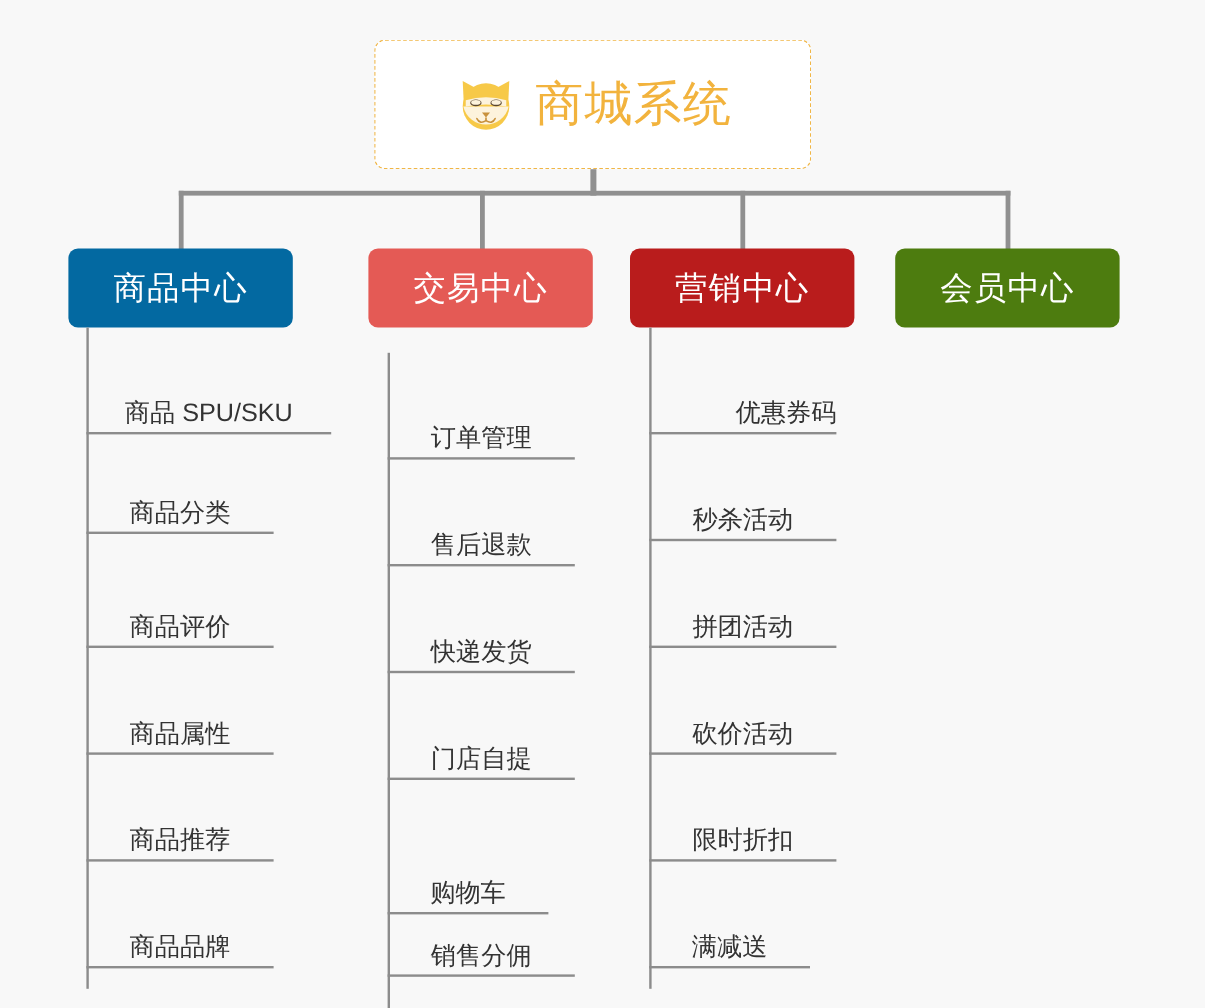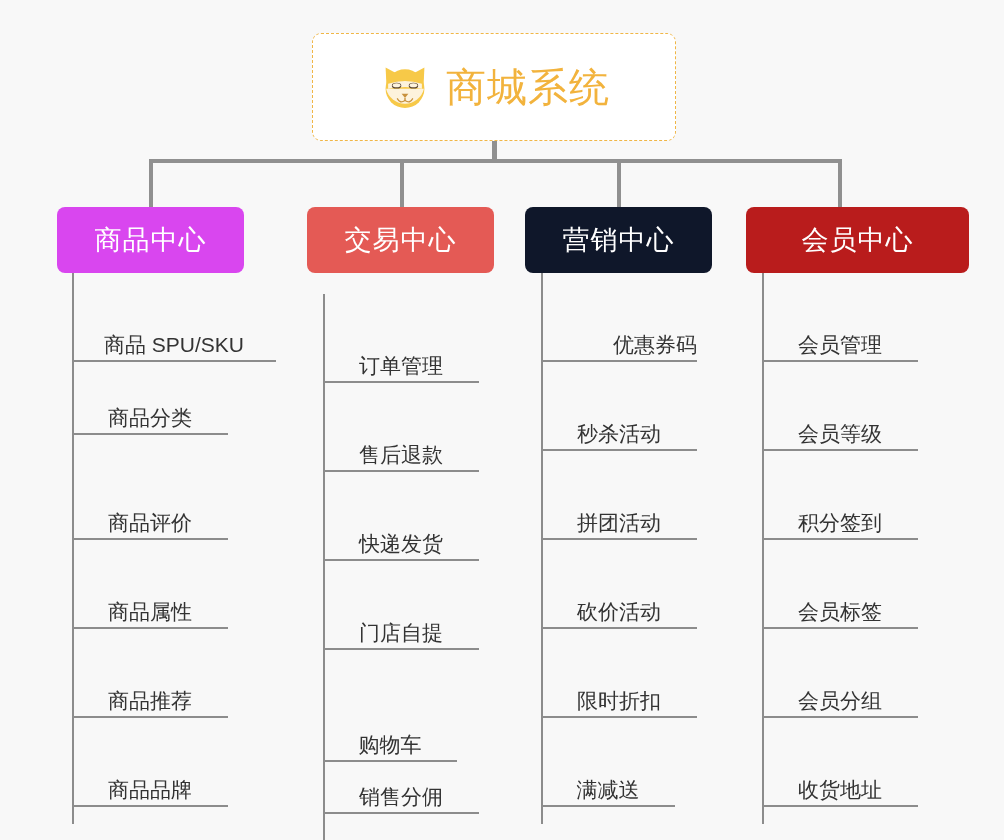--- a/index.html
+++ b/index.html
@@ -32,20 +32,21 @@
     width: 364px;
     height: 108px;
     box-sizing: border-box;
     background: #ffffff;
     border: 1.5px dashed #f0b646;
     border-radius: 9px;
     display: flex;
     align-items: center;
     justify-content: center;
     gap: 14px;
+    font-family: Liberation Serif, serif;
   }
   .root-label {
     color: #f2b33d;
     font-size: 40px;
     line-height: 1;
     letter-spacing: 1px;
     white-space: nowrap;
   }
   .dog-icon {
     width: 54px;
@@ -140,29 +141,29 @@
     <span class="root-label" style="color: rgb(242, 179, 61);">商城系统</span>
   </div>
 
   <div class="conn conn-v" style="left: 492px; top: 141px; width: 5px; height: 22px; background: rgb(144, 144, 144);"></div>
   <div class="conn conn-h" style="left: 149px; top: 159px; width: 693px; height: 4px; background: rgb(144, 144, 144);"></div>
   <div class="conn conn-v" style="left: 149px; top: 159px; width: 4px; height: 50px; background: rgb(144, 144, 144);"></div>
   <div class="conn conn-v" style="left: 400px; top: 159px; width: 4px; height: 50px; background: rgb(144, 144, 144);"></div>
   <div class="conn conn-v" style="left: 617px; top: 159px; width: 4px; height: 50px; background: rgb(144, 144, 144);"></div>
   <div class="conn conn-v" style="left: 838px; top: 159px; width: 4px; height: 50px; background: rgb(144, 144, 144);"></div>
 
-  <div class="category" style="left: 57px; width: 187px; background: #d946ef;">
+  <div class="category" style="left: 57px; width: 187px; background: #0369a1;">
     <span class="category-label" style="color: rgb(255, 255, 255);">商品中心</span>
   </div>
   <div class="branch" style="left:72px; width:210px; height:553px;">
     <div class="branch-trunk" style="height:551px;"></div>
     <div class="leaf" style="left:0; top:0px;   width:204px; height:89px;">
         <span class="leaf-label">商品 SPU/SKU</span>
       </div>
-    <div class="leaf" style="left:0; top:89px;  width:156px; height:73px;">
+    <div class="leaf" style="left:0; top:99px;  width:156px; height:73px;">
         <span class="leaf-label">商品分类</span>
       </div>
     <div class="leaf" style="left:0; top:178px; width:156px; height:89px;">
         <span class="leaf-label">商品评价</span>
       </div>
     <div class="leaf" style="left:0; top:267px; width:156px; height:89px;">
         <span class="leaf-label">商品属性</span>
       </div>
     <div class="leaf" style="left:0; top:356px; width:156px; height:89px;">
         <span class="leaf-label">商品推荐</span>
@@ -190,21 +191,21 @@
         <span class="leaf-label">门店自提</span>
       </div>
     <div class="leaf" style="left:0; top:356px; width:134px; height:112px;">
         <span class="leaf-label">购物车</span>
       </div>
     <div class="leaf" style="left:0; top:445px; width:156px; height:75px;">
         <span class="leaf-label">销售分佣</span>
       </div>
   </div>
 
-  <div class="category" style="left: 525px; width: 187px; background: #0f172a;">
+  <div class="category" style="left: 525px; width: 187px; background: #b91c1c;">
     <span class="category-label" style="color: rgb(255, 255, 255);">营销中心</span>
   </div>
   <div class="branch" style="left:541px; width:210px; height:553px;">
     <div class="branch-trunk" style="height:551px;"></div>
     <div class="leaf" style="left:0; top:0px;   width:156px; height:89px;justify-content:flex-end;">
         <span class="leaf-label">优惠券码</span>
       </div>
     <div class="leaf" style="left:0; top:89px;  width:156px; height:89px;">
         <span class="leaf-label">秒杀活动</span>
       </div>
@@ -215,38 +216,17 @@
         <span class="leaf-label">砍价活动</span>
       </div>
     <div class="leaf" style="left:0; top:356px; width:156px; height:89px;">
         <span class="leaf-label">限时折扣</span>
       </div>
     <div class="leaf" style="left:0; top:445px; width:134px; height:89px;">
         <span class="leaf-label">满减送</span>
       </div>
   </div>
 
-  <div class="category" style="left: 746px; width: 223px; background: #b91c1c;">
+  <div class="category" style="left: 746px; width: 187px; background: #4d7c0f;">
     <span class="category-label" style="color: rgb(255, 255, 255);">会员中心</span>
   </div>
-  <div class="branch" style="left:762px; width:210px; height:553px;">
-    <div class="branch-trunk" style="height:551px;"></div>
-    <div class="leaf" style="left:0; top:0px;   width:156px; height:89px;">
-        <span class="leaf-label">会员管理</span>
-      </div>
-    <div class="leaf" style="left:0; top:89px;  width:156px; height:89px;">
-        <span class="leaf-label">会员等级</span>
-      </div>
-    <div class="leaf" style="left:0; top:178px; width:156px; height:89px;">
-        <span class="leaf-label">积分签到</span>
-      </div>
-    <div class="leaf" style="left:0; top:267px; width:156px; height:89px;">
-        <span class="leaf-label">会员标签</span>
-      </div>
-    <div class="leaf" style="left:0; top:356px; width:156px; height:89px;">
-        <span class="leaf-label">会员分组</span>
-      </div>
-    <div class="leaf" style="left:0; top:445px; width:156px; height:89px;">
-        <span class="leaf-label">收货地址</span>
-      </div>
-  </div>
 
 </div>
 
 </body></html>

